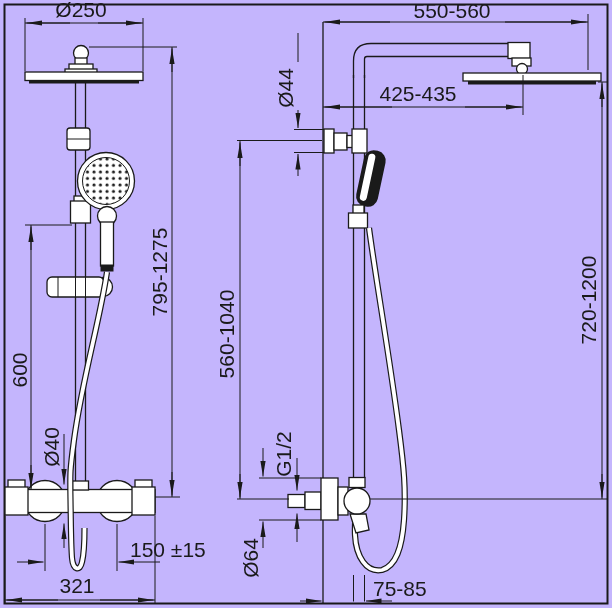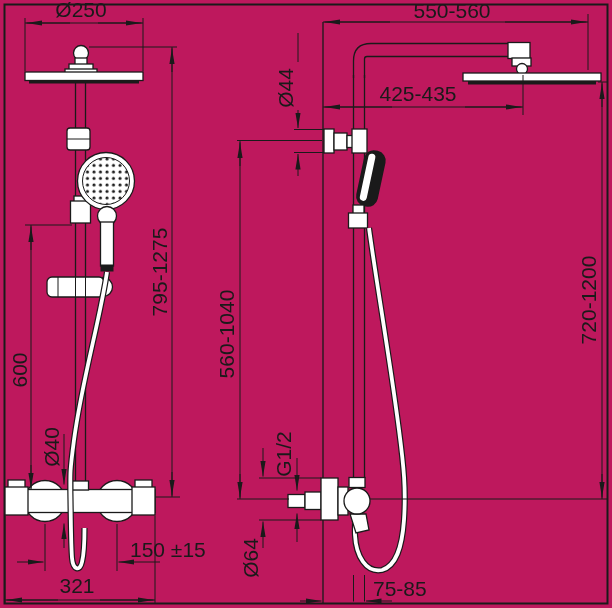--- a/index.html
+++ b/index.html
@@ -1,16 +1,16 @@
 <!DOCTYPE html>
 <html><head>
 <meta charset="utf-8">
 <style>
   html,body{margin:0;padding:0;background:#fff;}
-  .stage{width:612px;height:608px;position:relative;background:#be185d;}
+  .stage{width:612px;height:608px;position:relative;background:#c4b5fd;}
   svg{display:block;}
   text{font-family:"Liberation Sans","DejaVu Sans",sans-serif;fill:#1a1a1a;}
   .dim{font-size:21px;}
   .ln{stroke:#1a1a1a;stroke-width:1.3;fill:none;}
   .thin{stroke:#1a1a1a;stroke-width:1;fill:none;}
   .wh{fill:#ffffff;stroke:#1a1a1a;stroke-width:1.3;}
   .dk{fill:#1a1a1a;stroke:none;}
 </style>
 </head>
 <body>

